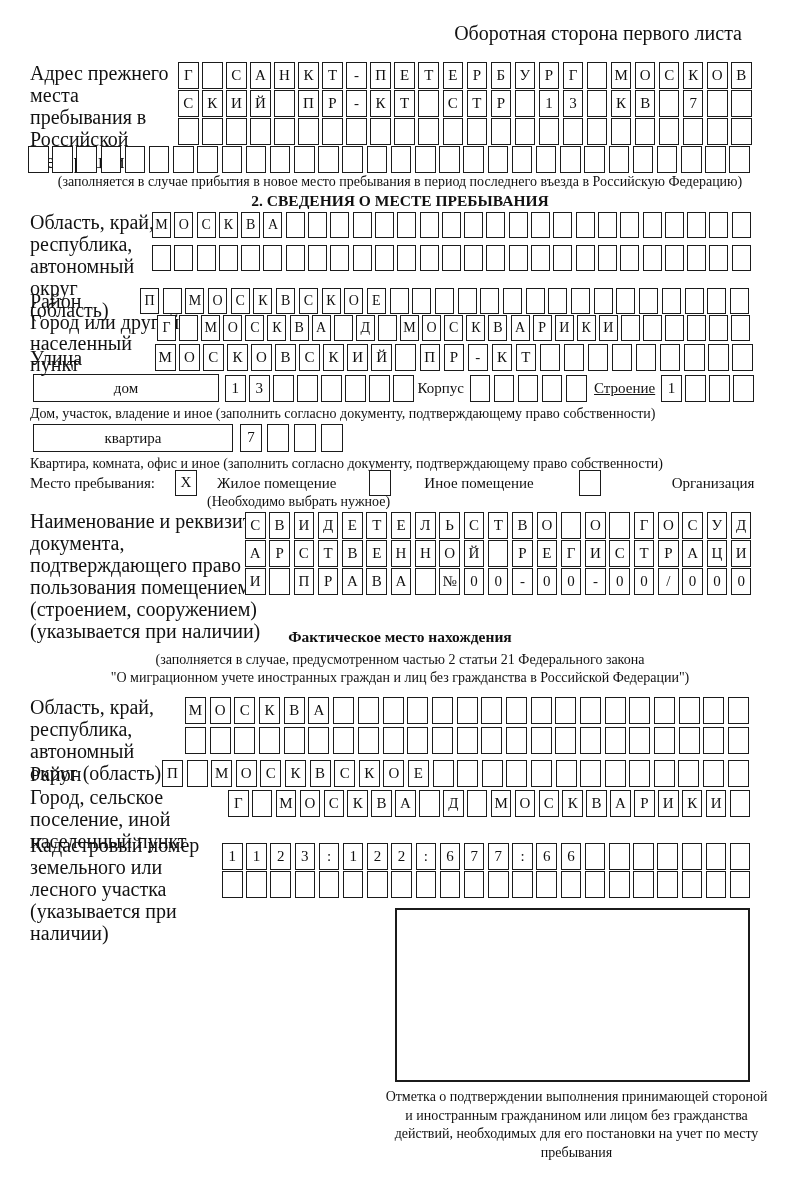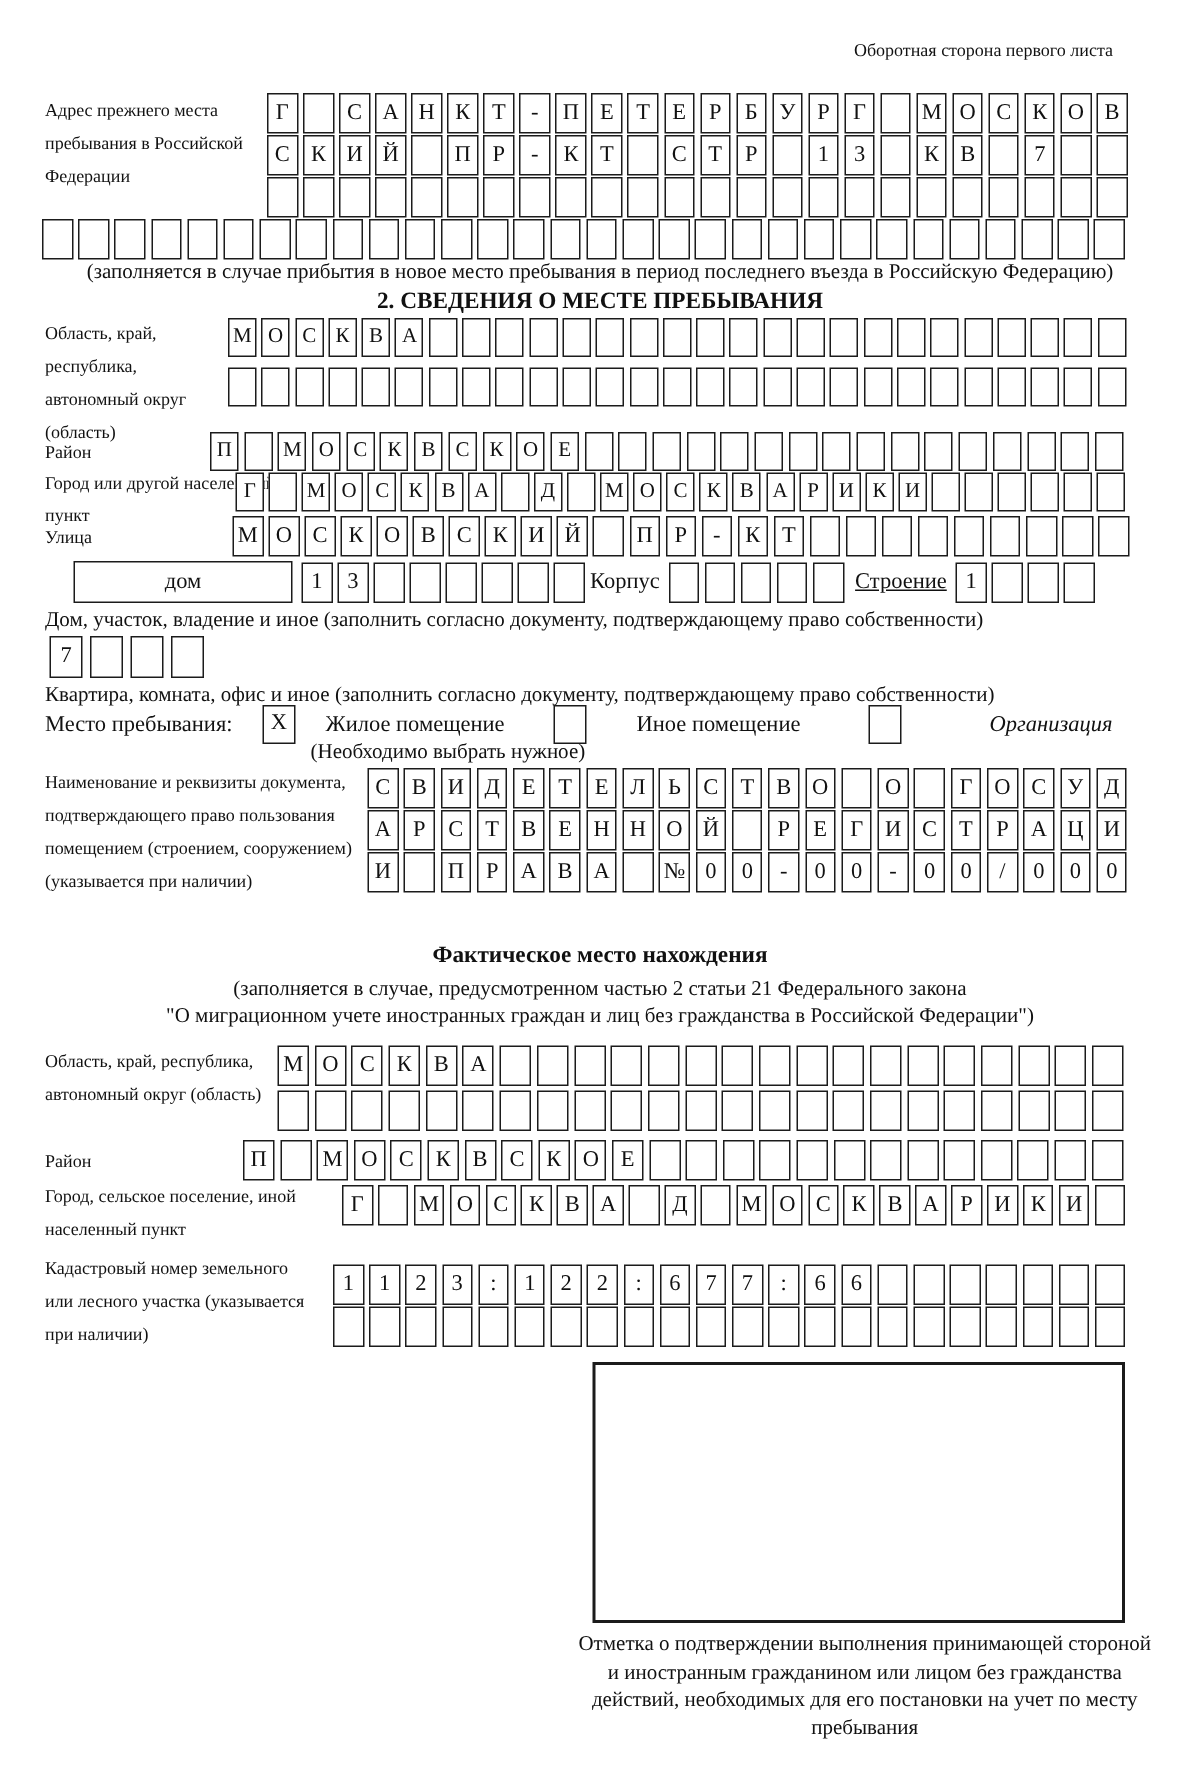--- a/index.html
+++ b/index.html
@@ -2,21 +2,21 @@
 <html><head>
 <meta charset="utf-8">
 <style>
   html,body{margin:0;padding:0;}
   body{
     width:800px;height:1180px;position:relative;background:#ffffff;
     font-family:"Liberation Serif", serif;color:#111;
     -webkit-font-smoothing:antialiased;
   }
   .abs{position:absolute;}
-  .lbl{font-size:12px;line-height:22px;}
+  .lbl{font-size:20px;line-height:22px;}
   .note{font-size:14px;}
   .title{font-weight:bold;font-size:15.5px;}
   .center{text-align:center;width:800px;left:0;}
   
   .cellrow{display:flex;}
   .cell{
     box-sizing:border-box;flex:none;border:1.6px solid #1b1b1b;background:#fff;
     text-align:center;font-size:15px;height:27px;line-height:24px;overflow:hidden;
   }
   .ca  .cell{width:20.5px;margin-right:3.55px;}  
@@ -309,21 +309,21 @@
     <span class="cell"></span>
     <span class="cell"></span>
     <span class="cell"></span>
     <span class="cell"></span>
     <span class="cell"></span>
     <span class="cell"></span>
     <span class="cell"></span>
   </div>
 
 <div class="abs flexrow" style="left:33px;top:374px;">
-  <div class="labelbox" style="width:146px;margin-right:6px;margin-left:16px;">дом</div>
+  <div class="labelbox" style="width:186px;margin-right:6px;">дом</div>
   <div class="cellrow ca">
       <span class="cell">1</span>
       <span class="cell">3</span>
       <span class="cell"></span>
       <span class="cell"></span>
       <span class="cell"></span>
       <span class="cell"></span>
       <span class="cell"></span>
       <span class="cell"></span>
     </div>
@@ -339,37 +339,38 @@
   <div class="cellrow ca">
       <span class="cell">1</span>
       <span class="cell"></span>
       <span class="cell"></span>
       <span class="cell"></span>
     </div>
 </div>
 <div class="abs note" style="left:30px;top:406px;">Дом, участок, владение и иное (заполнить согласно документу, подтверждающему право собственности)</div>
 
 <div class="abs flexrow" style="left:33px;top:424px;">
+  <div class="labelbox" style="width:200px;margin-right:7px;">квартира</div>
   <div class="cellrow ckv">
       <span class="cell">7</span>
       <span class="cell"></span>
       <span class="cell"></span>
       <span class="cell"></span>
     </div>
 </div>
 <div class="abs note" style="left:30px;top:456px;">Квартира, комната, офис и иное (заполнить согласно документу, подтверждающему право собственности)</div>
 
 <div class="abs flexrow" style="left:30px;top:470px;gap:11px;">
   <div class="inline-lbl">Место пребывания:</div>
   <div class="chk" style="margin-left:9px;">X</div>
   <div class="inline-lbl" style="margin-left:9px;">Жилое помещение</div>
   <div class="chk" style="margin-left:22px;"></div>
   <div class="inline-lbl" style="margin-left:22px;">Иное помещение</div>
   <div class="chk" style="margin-left:34px;"></div>
-  <div class="inline-lbl" style="margin-left:48px;font-style:italic;">Организация</div>
+  <div class="inline-lbl" style="margin-left:60px;">Организация</div>
 </div>
 <div class="abs note" style="left:207px;top:494px;">(Необходимо выбрать нужное)</div>
 
 <div class="abs lbl" style="left:30px;top:510px;width:235px;">Наименование и реквизиты документа, подтверждающего право пользования помещением (строением, сооружением) (указывается при наличии)</div>
 <div class="abs cellrow cdoc" style="left:245px;top:512px;">
     <span class="cell">С</span>
     <span class="cell">В</span>
     <span class="cell">И</span>
     <span class="cell">Д</span>
     <span class="cell">Е</span>

